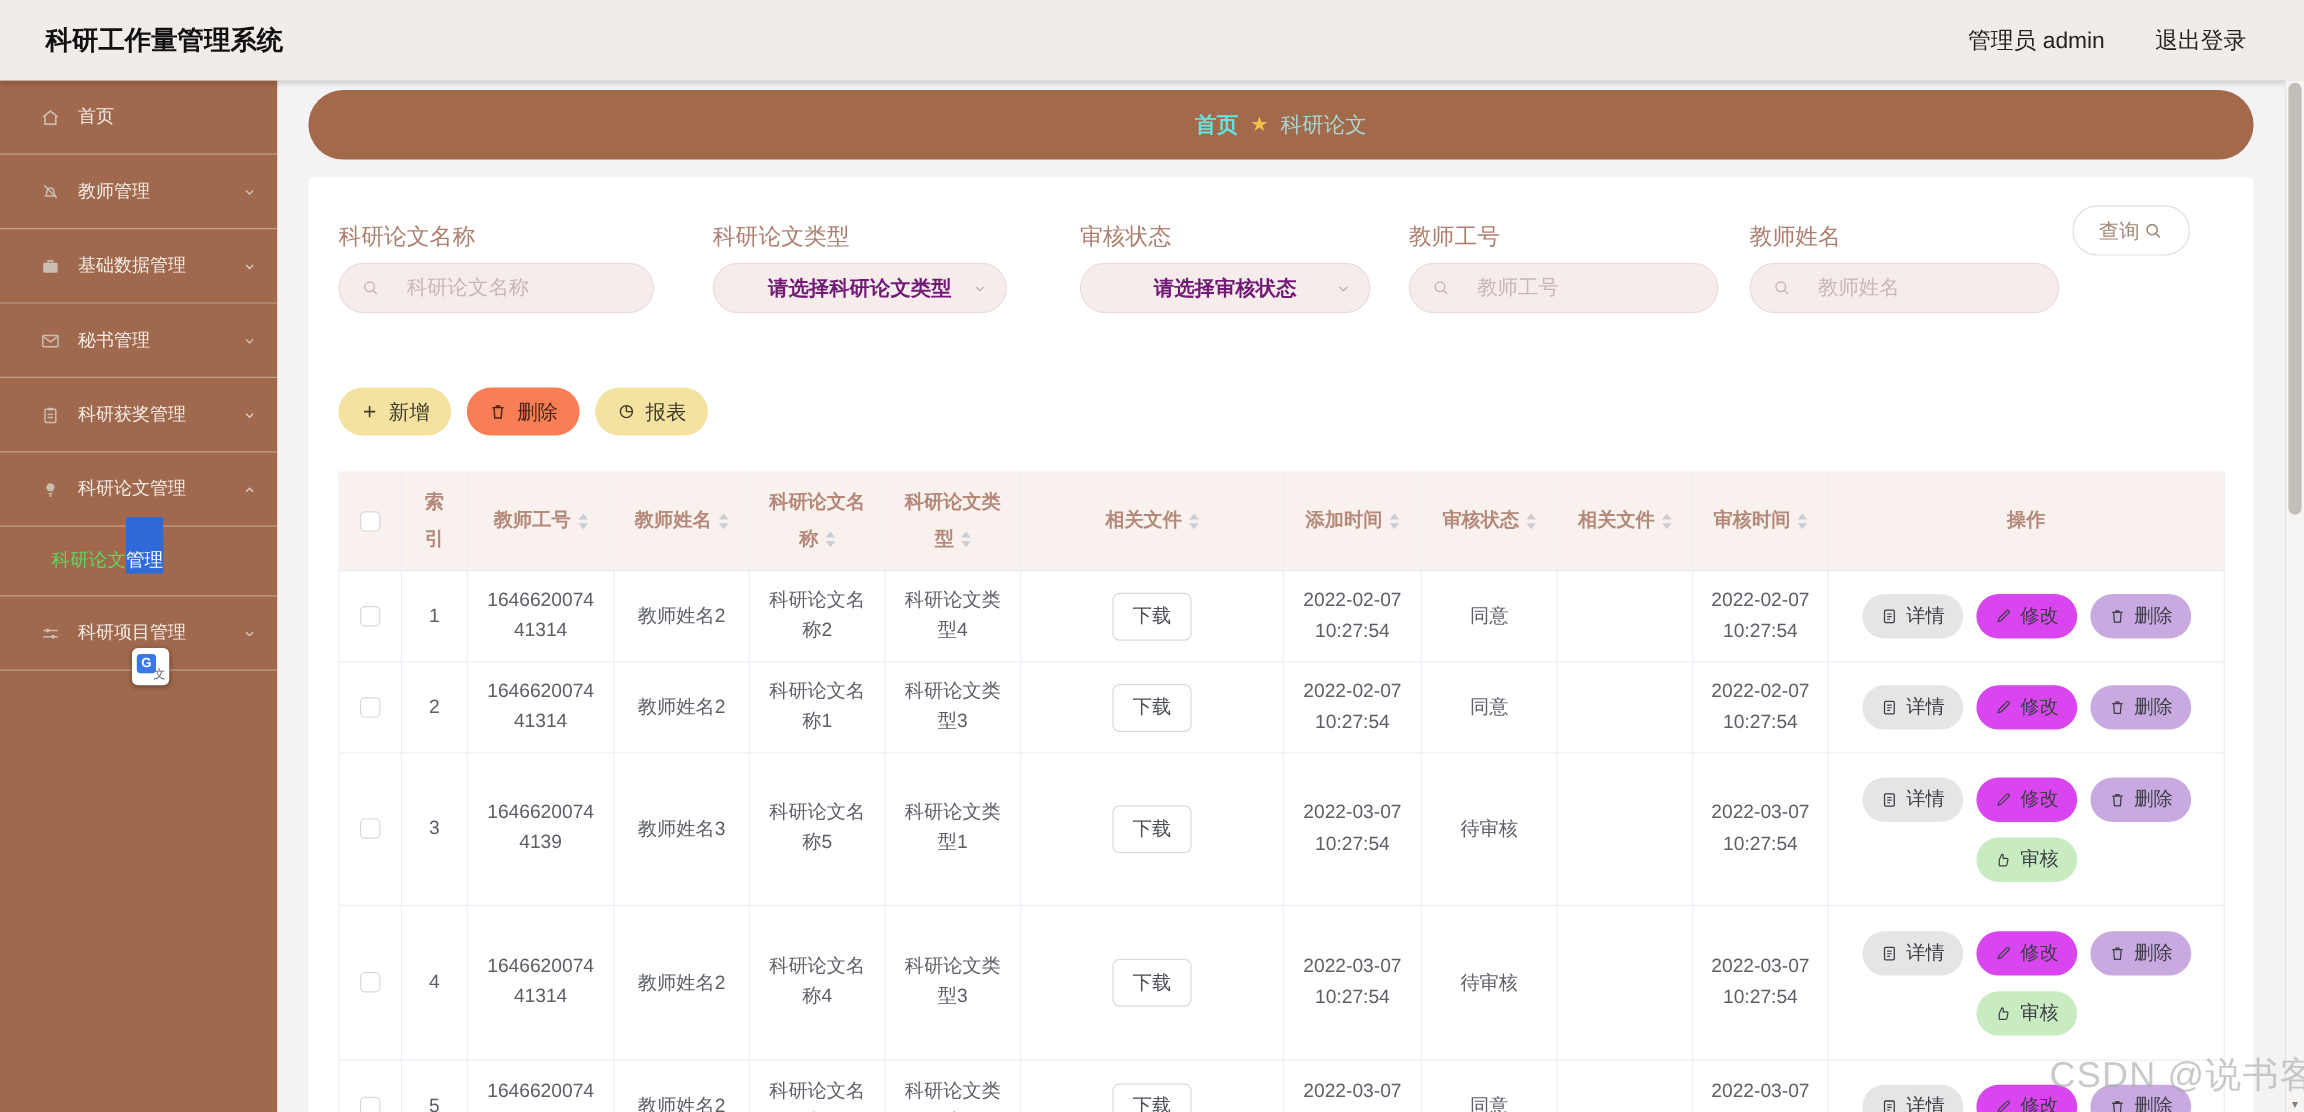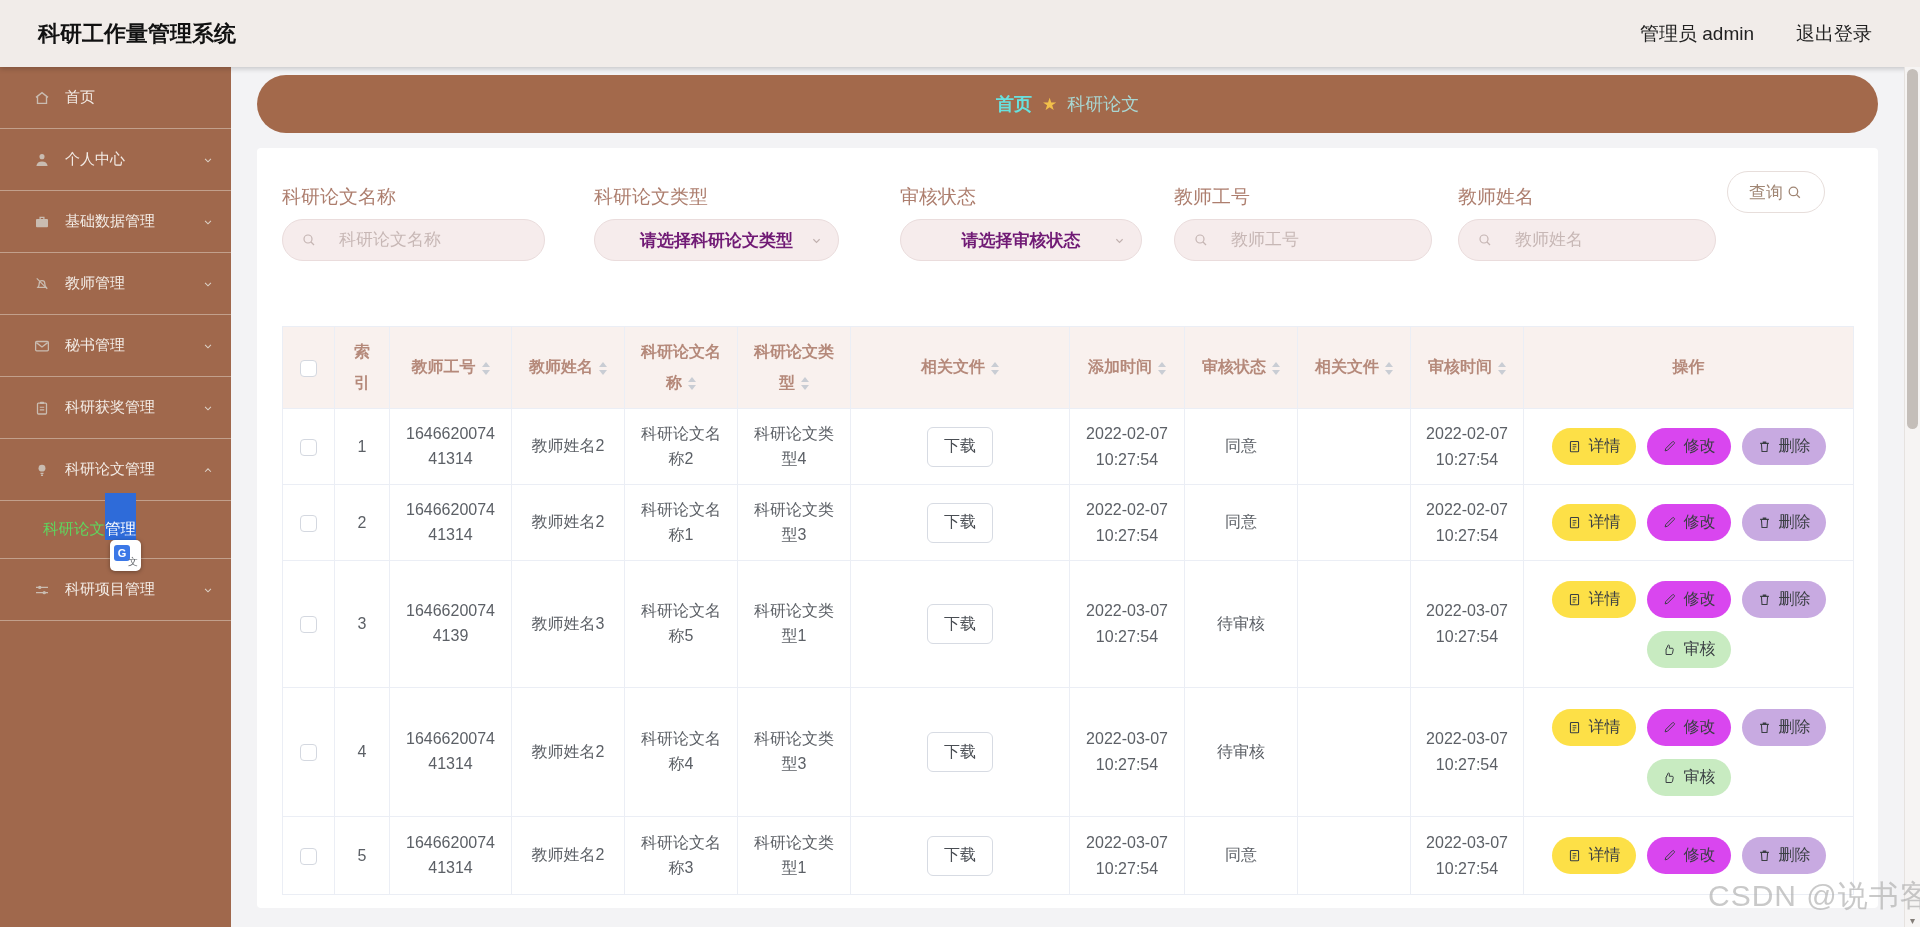--- a/index.html
+++ b/index.html
@@ -80,21 +80,21 @@
   .caret i { display:block; width:0; height:0; border:4px solid transparent; }
   .caret .up { border-bottom:5px solid #c9cdd4; margin-bottom:3px; }
   .caret .dn { border-top:5px solid #c9cdd4; }
   .dl-btn { height:40px; width:66px; background:#fff; border:1px solid #d7dbe3; border-radius:6px;
             font-size:16px; color:#494d53; cursor:pointer; font-family:inherit; }
   .acts { display:flex; justify-content:center; gap:11px; }
   .acts.second { margin-top:13px; }
   .apill { height:37px; border:none; border-radius:19px; padding:0 15px; font-size:16px; color:#3b3f44;
            display:inline-flex; align-items:center; gap:7px; cursor:pointer; font-family:inherit; }
   .apill .ic { width:15px; height:15px; }
-  .apill.detail { background:#fde047;align-items:center; }
+  .apill.detail { background:#e5e5e5;align-items:center; }
   .apill.edit   { background:#d946ef; }
   .apill.remove { background:#c8aae1; }
   .apill.review { background:#c8ebc1; }
 
   
   .watermark { position:absolute; left:1708px; top:876px; font-size:30px; color:rgba(168,168,168,.62);
                letter-spacing:1px; z-index:60; white-space:nowrap; }
   .vscroll { position:absolute; right:0; top:67px; bottom:0; width:16px; background:#f6f4f3; border-left:1px solid #e6e2df; z-index:25; }
   .vthumb { position:absolute; left:2px; top:2px; width:11px; height:360px; background:#c4beb9; border-radius:6px; }
   .varrow { position:absolute; bottom:1px; left:0; width:15px; text-align:center; font-size:10px; color:#837d78; }
@@ -112,44 +112,34 @@
 
 <div class="sidebar">
   <div class="side-item">
     <svg class="ic" viewBox="0 0 24 24">
         <path d="M4 11.2 12 4.8l8 6.4M6 10v9.2h12V10" fill="none" stroke="currentColor" stroke-width="1.8"></path>
       </svg>
     <span>首页</span>
   </div>
   <div class="side-item">
     <svg class="ic" viewBox="0 0 24 24">
-        <circle cx="12" cy="7.5" r="3.4" fill="currentColor"></circle>
-        <path d="M4.5 20c.5-4.2 3.5-6 7.5-6s7 1.8 7.5 6z" fill="currentColor"></path>
-      </svg>
-    <span>个人中心</span>
+        <path d="M6.5 16.5h11c-1.3-1.6-1.8-3.2-1.8-5.2a3.7 3.7 0 0 0-7.4 0c0 2-.5 3.6-1.8 5.2z" fill="none" stroke="currentColor" stroke-width="1.7"></path>
+        <path d="M5 4.5 19 18.5" stroke="currentColor" stroke-width="1.7"></path>
+      </svg>
+    <span>教师管理</span>
     <svg class="chev" viewBox="0 0 24 24">
         <path d="m7 10 5 5 5-5" fill="none" stroke="currentColor" stroke-width="1.8"></path>
       </svg>
   </div>
   <div class="side-item">
     <svg class="ic" viewBox="0 0 24 24">
         <rect x="4" y="8" width="16" height="11" rx="1.2" fill="currentColor"></rect>
         <path d="M9.5 8V5.8h5V8" fill="none" stroke="currentColor" stroke-width="1.8"></path>
       </svg>
     <span>基础数据管理</span>
-    <svg class="chev" viewBox="0 0 24 24">
-        <path d="m7 10 5 5 5-5" fill="none" stroke="currentColor" stroke-width="1.8"></path>
-      </svg>
-  </div>
-  <div class="side-item">
-    <svg class="ic" viewBox="0 0 24 24">
-        <path d="M6.5 16.5h11c-1.3-1.6-1.8-3.2-1.8-5.2a3.7 3.7 0 0 0-7.4 0c0 2-.5 3.6-1.8 5.2z" fill="none" stroke="currentColor" stroke-width="1.7"></path>
-        <path d="M5 4.5 19 18.5" stroke="currentColor" stroke-width="1.7"></path>
-      </svg>
-    <span>教师管理</span>
     <svg class="chev" viewBox="0 0 24 24">
         <path d="m7 10 5 5 5-5" fill="none" stroke="currentColor" stroke-width="1.8"></path>
       </svg>
   </div>
   <div class="side-item">
     <svg class="ic" viewBox="0 0 24 24">
         <rect x="3.5" y="6" width="17" height="12.5" rx="1.4" fill="none" stroke="currentColor" stroke-width="1.7"></rect>
         <path d="m4.5 7.5 7.5 5.8 7.5-5.8" fill="none" stroke="currentColor" stroke-width="1.7"></path>
       </svg>
     <span>秘书管理</span>
@@ -261,20 +251,41 @@
       </div>
       <button class="query-btn">
         <span>查询</span>
         <svg class="sic" viewBox="0 0 24 24">
             <circle cx="10.5" cy="10.5" r="6" fill="none" stroke="currentColor" stroke-width="1.8"></circle>
             <path d="m15 15 4.5 4.5" stroke="currentColor" stroke-width="1.8"></path>
           </svg>
       </button>
     </div>
 
+    <div class="toolbar">
+      <button class="tbtn yellow">
+        <svg class="ic" viewBox="0 0 24 24">
+            <path d="M12 5v14M5 12h14" fill="none" stroke="currentColor" stroke-width="2"></path>
+          </svg>
+        <span>新增</span>
+      </button>
+      <button class="tbtn orange">
+        <svg class="ic" viewBox="0 0 24 24">
+            <path d="M5 7h14M10 7V5h4v2M7 7l1 13h8l1-13" fill="none" stroke="currentColor" stroke-width="1.8"></path>
+          </svg>
+        <span>删除</span>
+      </button>
+      <button class="tbtn yellow">
+        <svg class="ic" viewBox="0 0 24 24">
+            <circle cx="12" cy="12" r="7.5" fill="none" stroke="currentColor" stroke-width="1.8"></circle>
+            <path d="M12 12V4.5M12 12h7.5" fill="none" stroke="currentColor" stroke-width="1.8"></path>
+          </svg>
+        <span>报表</span>
+      </button>
+    </div>
 
     <table class="grid">
       <colgroup>
         <col style="width:52px">
           <col style="width:55px">
           <col style="width:122px">
           <col style="width:113px">
         <col style="width:113px">
           <col style="width:113px">
           <col style="width:219px">

